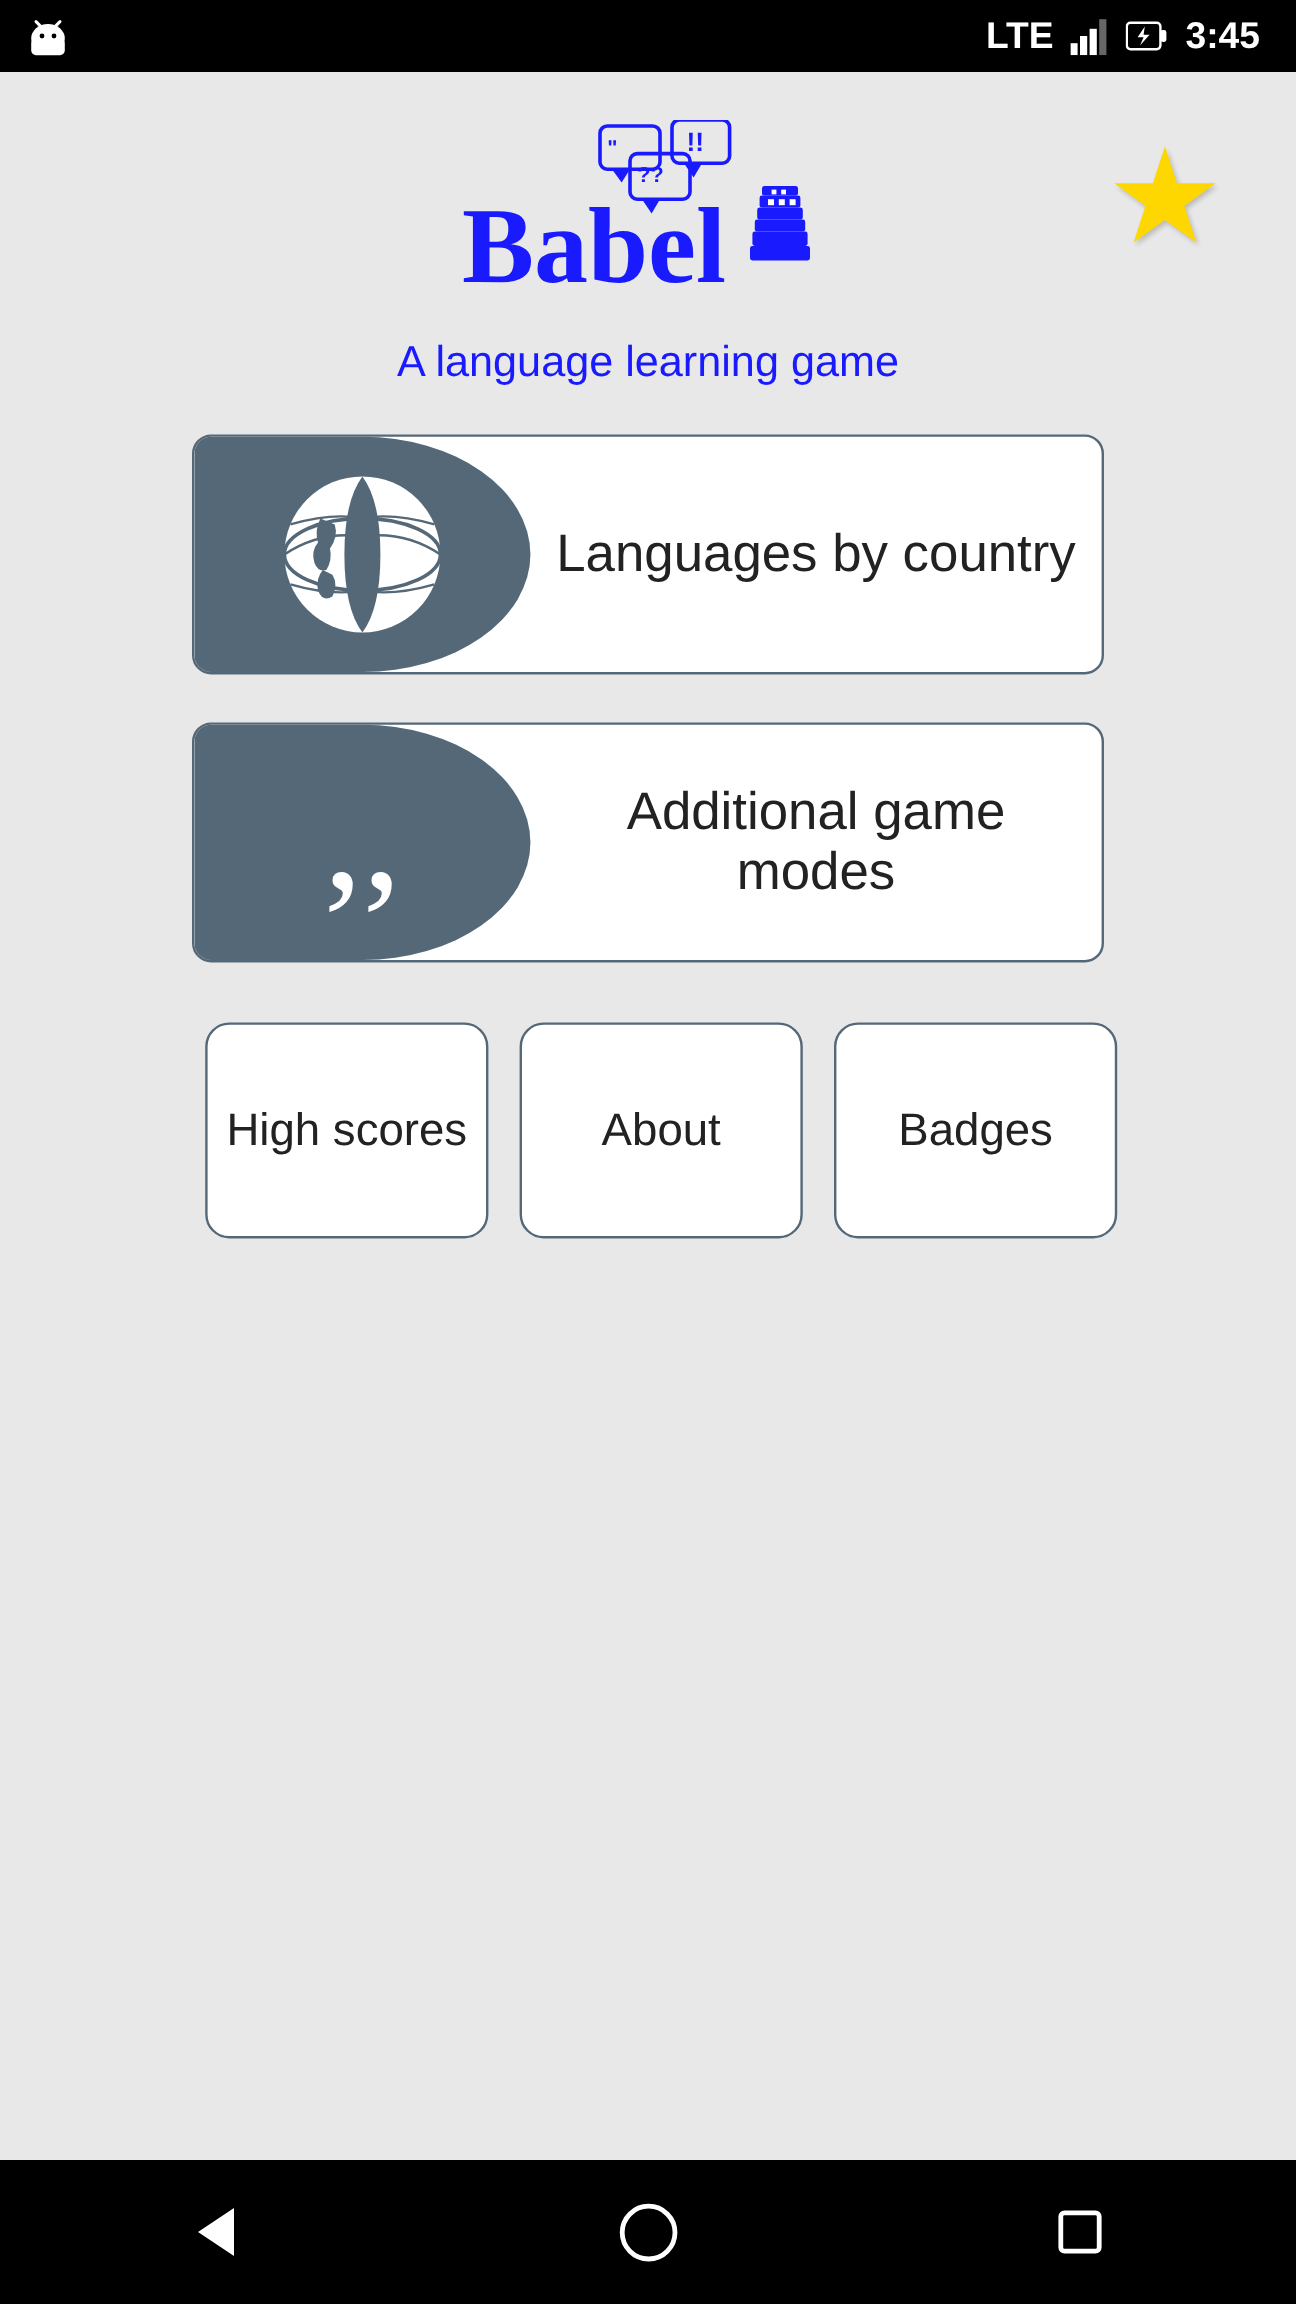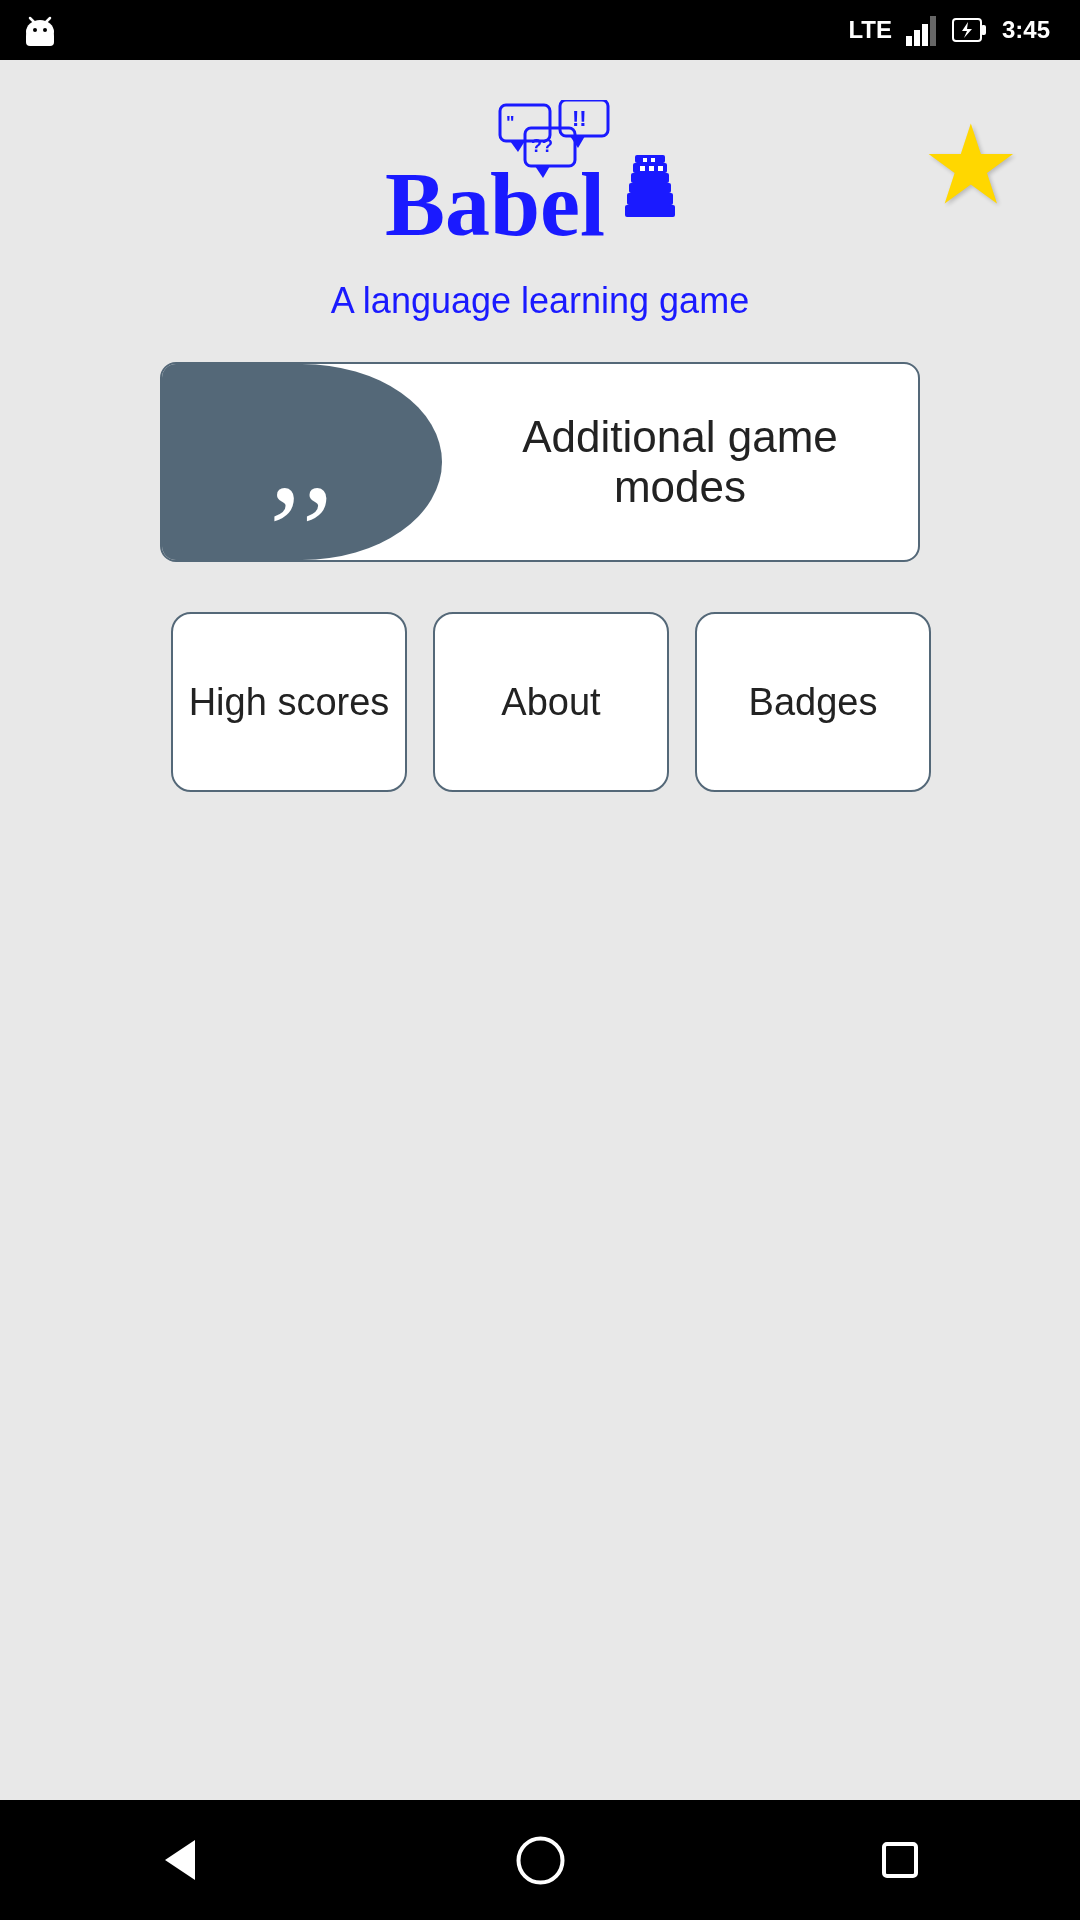--- a/index.html
+++ b/index.html
@@ -26,21 +26,21 @@
       gap: 16px;
       flex-shrink: 0;
     }
     .status-icons {
       display: flex;
       align-items: center;
       gap: 14px;
     }
     .status-text {
       color: #fff;
-      font-size: 24px;
+      font-size: 31px;
       font-weight: bold;
     }
     .status-icon-svg {
       width: 32px;
       height: 32px;
       fill: #fff;
     }
 
     
     .main-content {
@@ -260,20 +260,38 @@
           <rect x="33" y="11" width="5" height="5" fill="white"></rect>
         </g>
       </svg>
     </div>
 
     <div class="star-icon">★</div>
   </div>
 
   <div class="subtitle">A language learning game</div>
 
+  <div class="game-button">
+    <div class="game-button-icon">
+
+      <svg class="globe-svg" viewBox="0 0 150 150">
+        <circle cx="75" cy="75" r="65" fill="white"></circle>
+        <path d="M75,10 Q90,30 90,75 Q90,120 75,140 Q60,120 60,75 Q60,30 75,10 Z" fill="#546878"></path>
+        <ellipse cx="75" cy="75" rx="65" ry="30" fill="none" stroke="#546878" stroke-width="3"></ellipse>
+        <path d="M10,75 Q40,55 75,60 Q110,55 140,75" fill="none" stroke="#546878" stroke-width="2"></path>
+        <path d="M15,50 Q50,40 75,45 Q100,40 135,50" fill="none" stroke="#546878" stroke-width="2"></path>
+        <path d="M15,100 Q50,110 75,105 Q100,110 135,100" fill="none" stroke="#546878" stroke-width="2"></path>
+
+        <path d="M40,45 Q35,55 38,65 Q32,72 35,82 Q38,90 45,88 Q50,80 48,70 Q55,60 52,50 Z" fill="#546878"></path>
+        <path d="M42,88 Q36,95 38,105 Q42,115 50,110 Q55,100 50,92 Z" fill="#546878"></path>
+      </svg>
+    </div>
+    <div class="game-button-label">Languages by
+country</div>
+  </div>
 
   <div class="game-button">
     <div class="game-button-icon">
       <div class="quote-marks">,,</div>
     </div>
     <div class="game-button-label">Additional game modes</div>
   </div>
 
   <div class="bottom-buttons">
     <div class="small-button">High scores</div>

